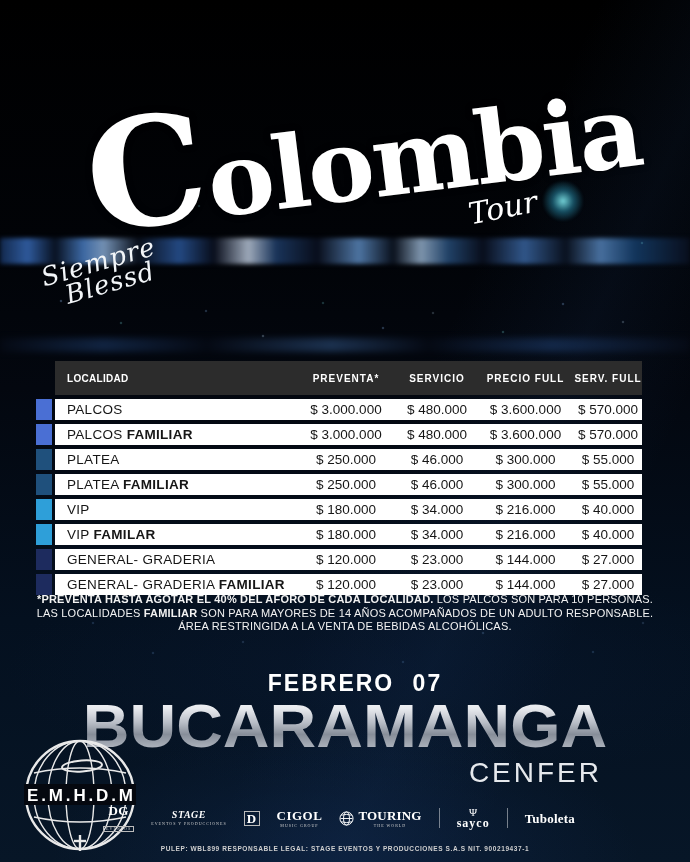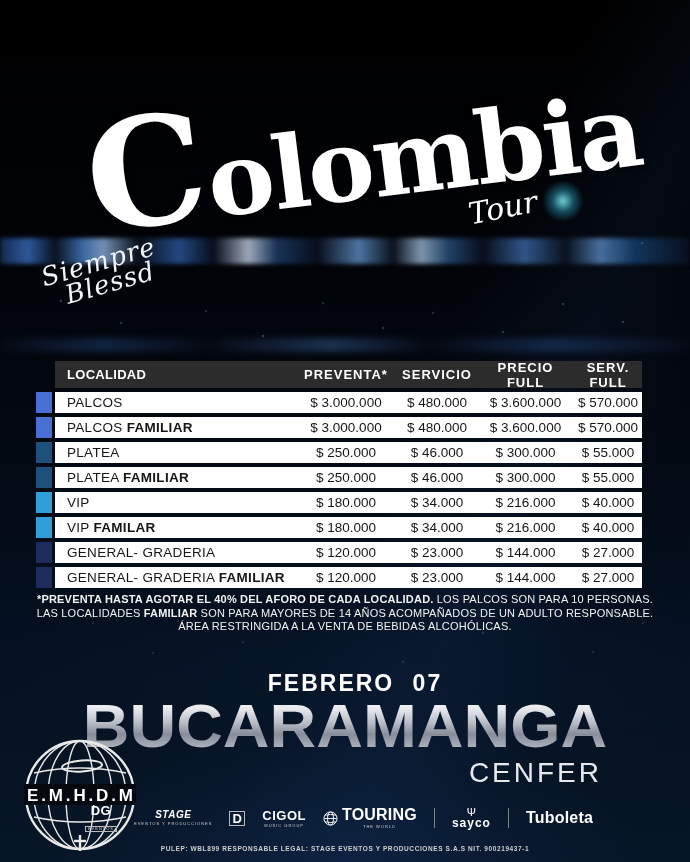--- a/index.html
+++ b/index.html
@@ -63,22 +63,22 @@
     position:absolute; left:28px; top:250px; color:#f2f5f8;
     font-family:"DejaVu Serif", serif; font-style:italic; font-size:26px; line-height:30px;
     letter-spacing:1px;
   }
   .handwriting .hw1{ display:inline-block; transform:rotate(-16deg) translate(12px,0); }
   .handwriting .hw2{ display:inline-block; transform:rotate(-16deg) translate(38px,-2px); }
 
   
   .price-table{ position:absolute; left:36px; top:361px; width:606px; }
   .thead{
-    display:flex; align-items:center; margin-left:19px; height:27px;
-    background:#2c2c2c; color:#fff; font-weight:bold; font-size:13px; letter-spacing:1px;
+    display:flex; align-items:center; margin-left:19px; height:34px;
+    background:#2c2c2c; color:#fff; font-weight:bold; font-size:10px; letter-spacing:1px;
   }
   .trow{ display:flex; height:21px; margin-top:4px; }
   .trow:first-of-type{ margin-top:3px; }
   .tab{ width:16px; margin-right:3px; }
   .cells{ flex:1; display:flex; align-items:center; background:#ffffff; color:#161616; font-size:13.5px; }
   .col-name{ width:240px; padding-left:12px; text-align:left; letter-spacing:.3px; white-space:nowrap; }
   .col-pre{ width:102px; text-align:center; }
   .col-srv{ width:80px;  text-align:center; }
   .col-full{ width:97px; text-align:center; }
   .col-sf{ flex:1; text-align:center; }
@@ -107,26 +107,26 @@
     position:absolute; right:88px; top:757px; color:#e6e9ed;
     font-size:28px; letter-spacing:3px; font-weight:400;
   }
 
   
   .emhdm{ position:absolute; left:20px; top:733px; }
 
   
   .sponsors{
     position:absolute; left:0; right:12px; top:800px; height:36px;
-    display:flex; justify-content:center; align-items:center; gap:17px; color:#fff;
+    display:flex; justify-content:center; align-items:center; gap:17px; color:#fff;font-family:Liberation Serif, serif;
   }
   .sp{ text-align:center; line-height:1; }
   .sp .nm{ font-weight:bold; font-size:13px; letter-spacing:.5px; }
   .sp .nm.italic{ font-style:italic; font-size:10px; }
-  .sp .nm.big{ font-size:16px; letter-spacing:.2px; }
+  .sp .nm.big{ font-size:13px; letter-spacing:.2px; }
   .sp .sub{ font-size:4px; letter-spacing:1px; color:#cfcfcf; margin-top:2px; }
   .sp .boxed{ border:1px solid #bbb; padding:0 2px; display:inline-block; }
   .sp-row{ display:flex; align-items:center; gap:4px; }
   .divider{ width:1px; height:20px; background:rgba(255,255,255,.45); }
   .lyre{ font-size:11px; line-height:10px; }
   .sayco-nm{ font-size:12px; font-weight:bold; letter-spacing:1px; }
   .globe-mini{ display:inline-block; vertical-align:middle; }
 
   .legal{
     position:absolute; left:0; right:0; top:845px; text-align:center;

